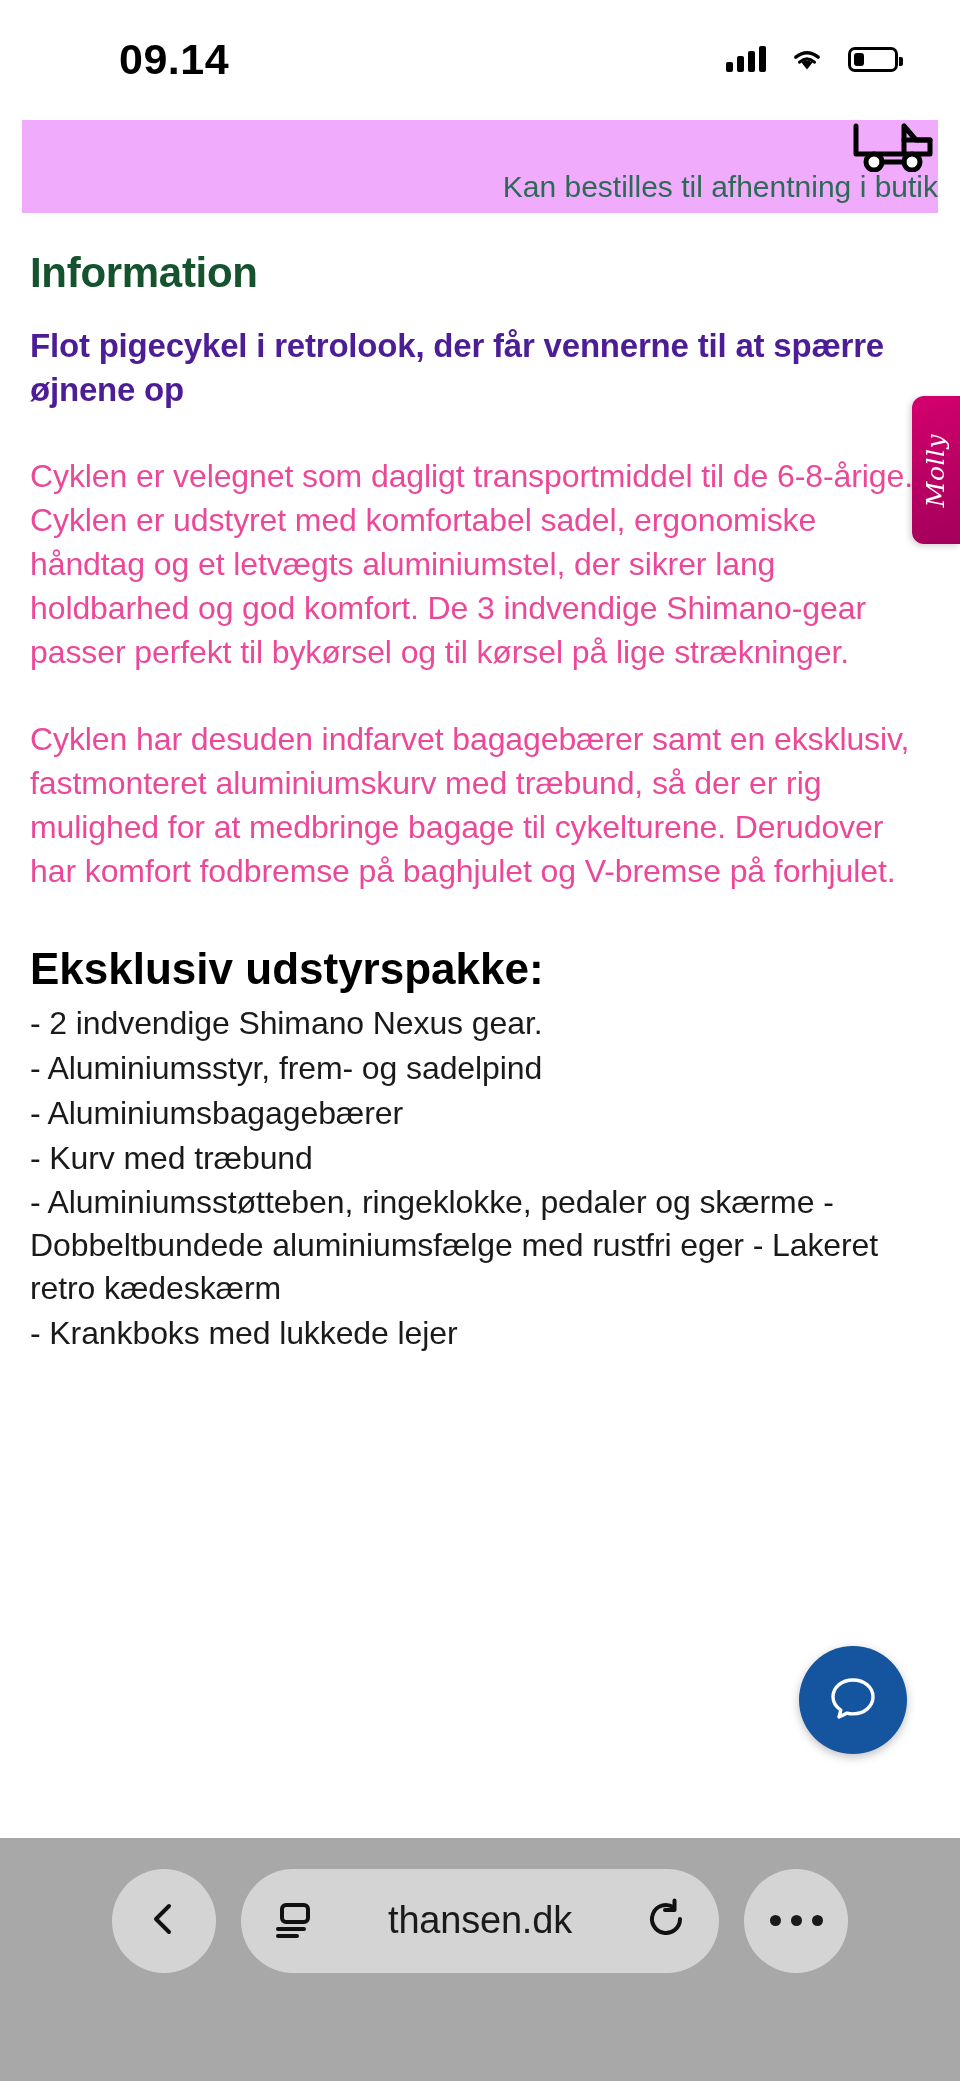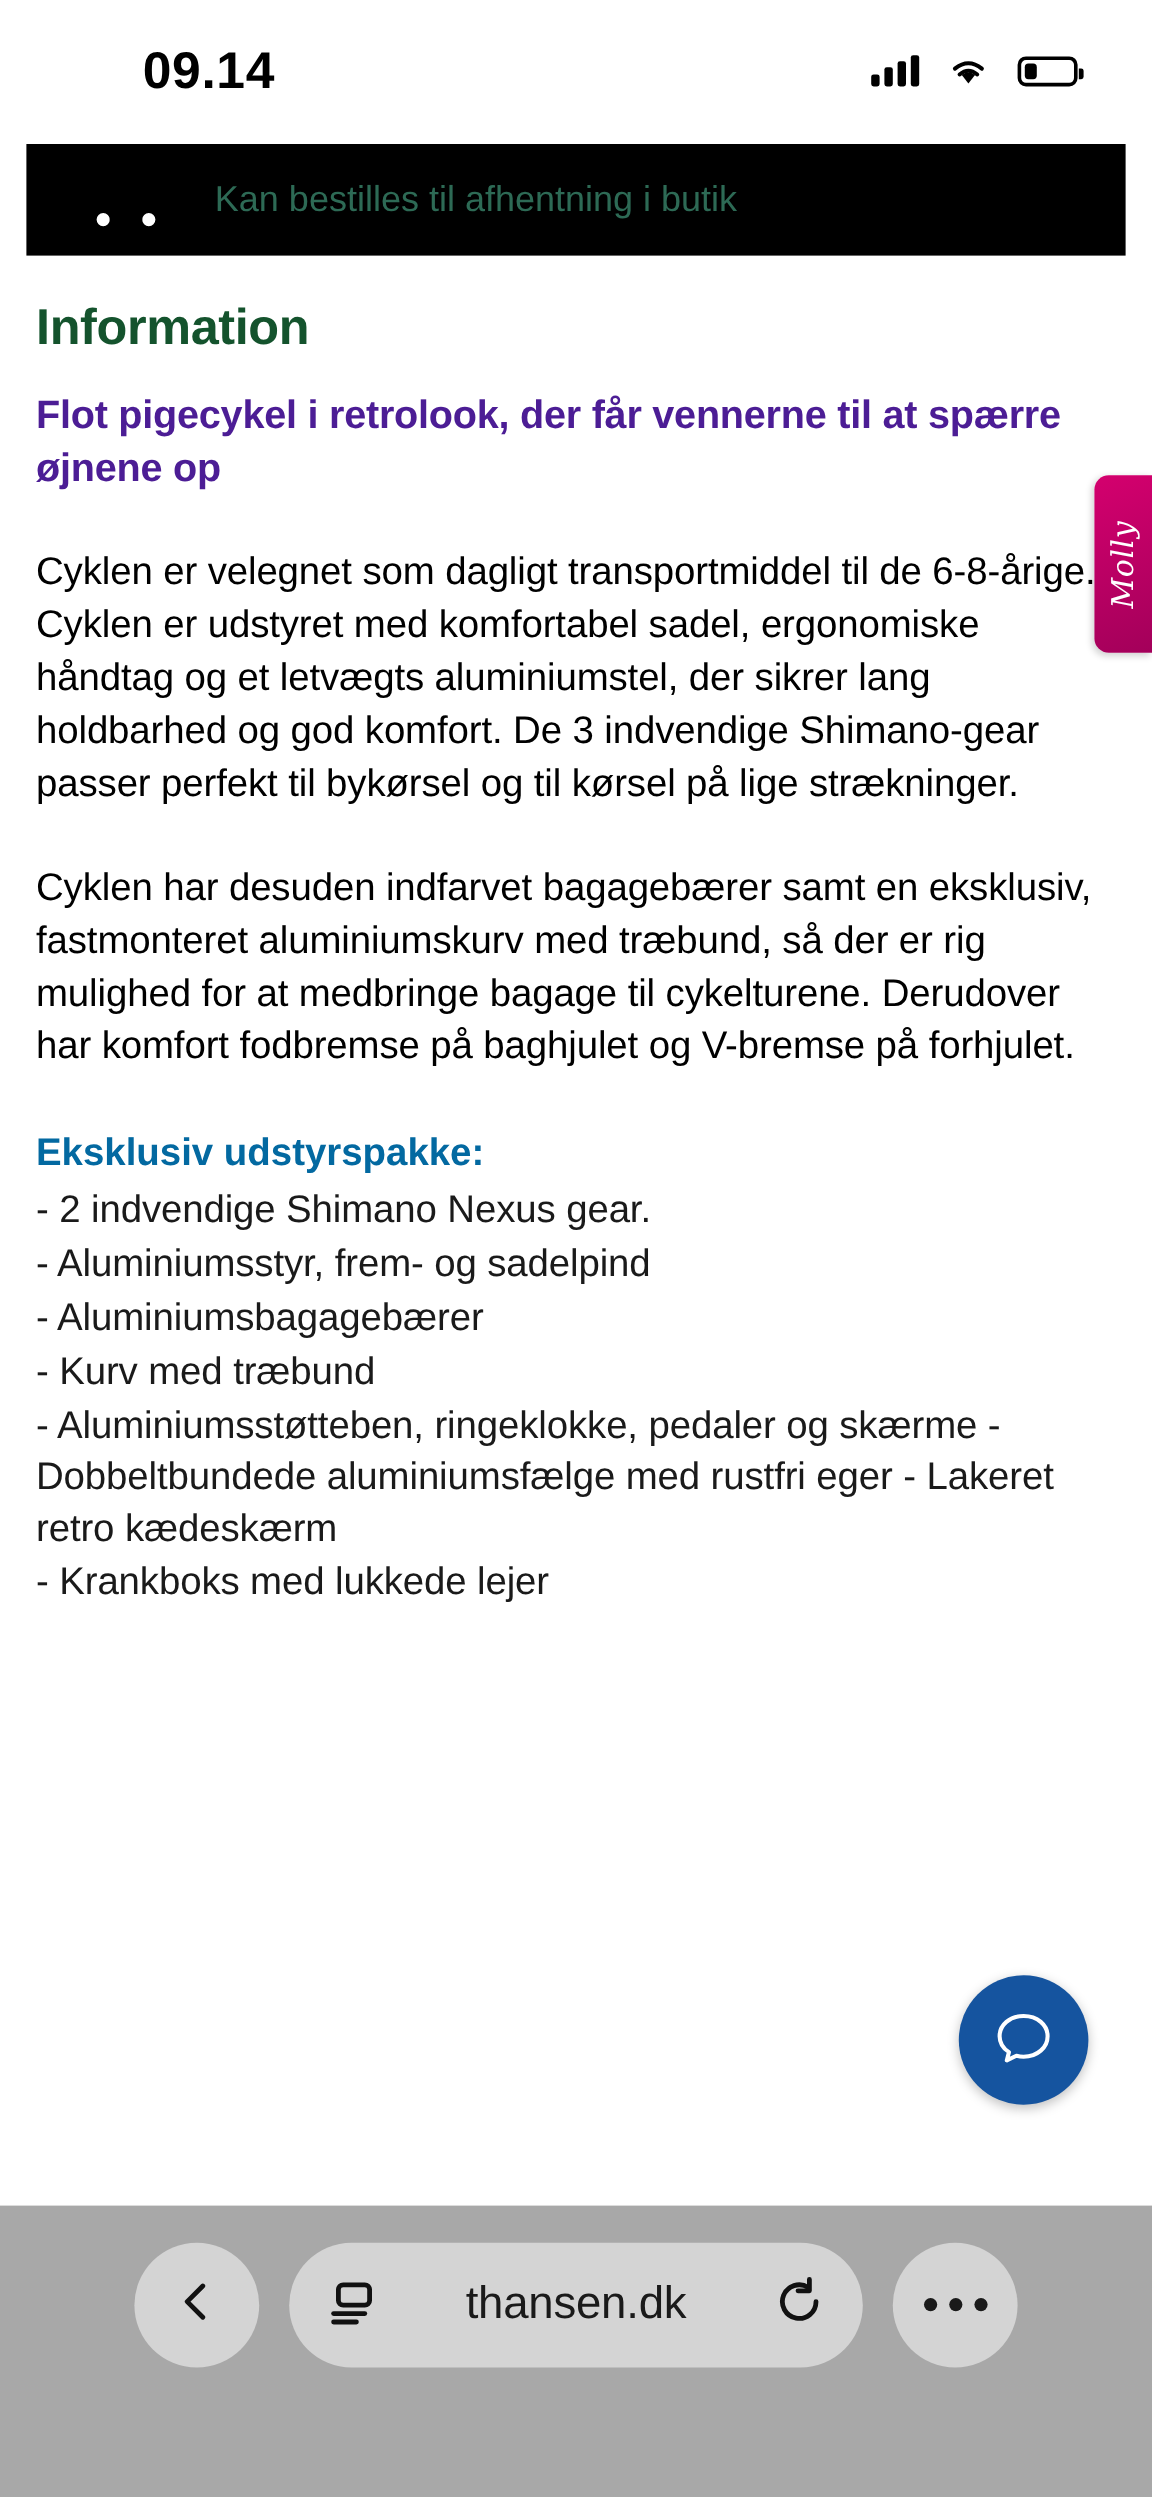--- a/index.html
+++ b/index.html
@@ -47,23 +47,24 @@
   }
   .batt-fill {
     position:absolute; left:3px; top:3px; bottom:3px;
     width:10px; background:#000; border-radius:3px;
   }
 
   
   .banner {
     position:absolute; left:22px; top:120px;
     width:916px; height:93px;
-    background:#000000;
-    display:flex; align-items:center;
+    background:#f0abfc;
+    display:flex; align-items:flex-end;
     padding-left:42px;
+    flex-direction:column;
   }
   .truck-icon { width:86px; height:52px; flex:0 0 auto; }
   .banner-text {
     font-size:30px; color:#2d6a55; margin-left:29px; line-height:1;
   }
 
   
   .content {
     position:absolute; left:0; top:213px; width:960px;
     padding:0 30px 0 30px;
@@ -71,25 +72,25 @@
   h1.info-title {
     font-size:42px; font-weight:700; color:#14532d;
     margin-top:37px; line-height:1.1; letter-spacing:-0.3px;
   }
   h2.sub-title {
     font-size:33px; font-weight:700; color:#4c1d95;
     margin-top:28px; line-height:1.32; letter-spacing:-0.2px;
     max-width:912px;
   }
   p.body-par {
-    font-size:32px; color:#000000;
+    font-size:32px; color:#ec4899;
     line-height:1.37; margin-top:44px; letter-spacing:-0.1px;
   }
   h3.pack-title {
-    font-size:32px; font-weight:700; color:#0369a1;
+    font-size:44px; font-weight:700; color:#000000;
     margin-top:46px; line-height:1.3;
   }
   ul.pack-list { list-style:none; margin-top:5px; }
   ul.pack-list li {
     font-size:32px; color:#1a1a1a; line-height:1.34;
     letter-spacing:-0.1px; margin-top:2px;
   }
 
   
   .molly-tab {

